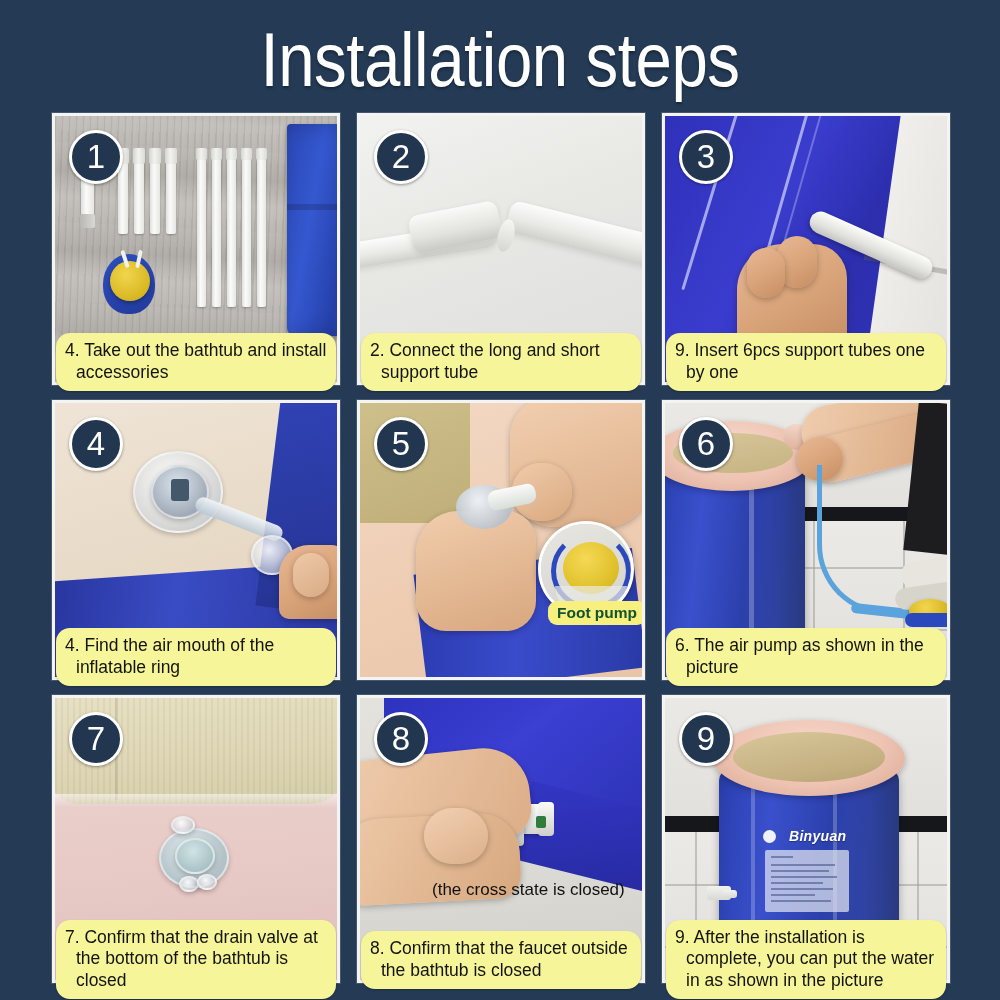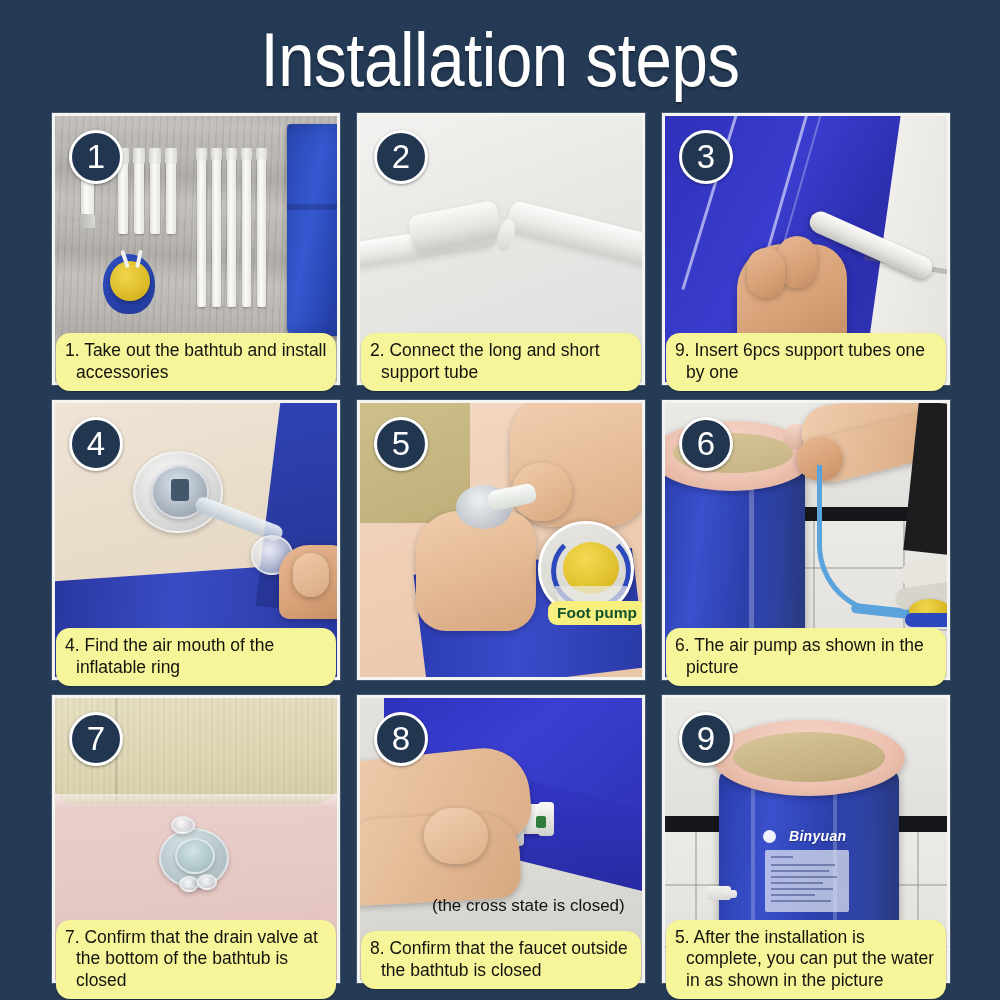--- a/index.html
+++ b/index.html
@@ -323,21 +323,21 @@
           <div class="pump-base" style="left:48px;top:138px;width:52px;height:60px;"></div>
           <div class="pump-disc" style="left:55px;top:145px;width:40px;height:40px;"></div>
           <div style="position:absolute;left:68px;top:134px;width:4px;height:18px;background:#f0f0ec;transform:rotate(-18deg);border-radius:2px;"></div>
           <div style="position:absolute;left:82px;top:134px;width:4px;height:18px;background:#f0f0ec;transform:rotate(12deg);border-radius:2px;"></div>
 
           <div class="blue-bag" style="left:232px;top:8px;width:76px;height:212px;"></div>
           <div style="position:absolute;left:232px;top:88px;width:76px;height:6px;background:rgba(0,0,0,0.16);"></div>
         </div>
         <div class="badge">1</div>
       </div>
-      <div class="caption cap-2line">1. Take out the bathtub and install accessories</div>
+      <div class="caption cap-2line">4. Take out the bathtub and install accessories</div>
     </div>
 
     <div class="card">
       <div class="photo-frame">
         <div class="photo bg-white-wall">
           <div class="tube-d" style="left:-14px;top:116px;width:150px;height:26px;transform:rotate(-9deg);"></div>
           <div class="tube-d" style="left:50px;top:92px;width:90px;height:38px;transform:rotate(-11deg);background:linear-gradient(180deg,#fafaf8,#e3e3df 60%,#c9c9c5);"></div>
           <div class="tube-d" style="left:146px;top:104px;width:170px;height:32px;transform:rotate(14deg);"></div>
           <div style="position:absolute;left:138px;top:103px;width:16px;height:33px;border-radius:50%;background:linear-gradient(180deg,#f6f6f4,#d6d6d2);transform:rotate(14deg);"></div>
         </div>
@@ -470,21 +470,21 @@
 
           <div class="faucet-body" style="left:142px;top:106px;width:48px;height:30px;border-radius:6px 10px 10px 6px;"></div>
           <div style="position:absolute;left:178px;top:104px;width:16px;height:34px;border-radius:4px;background:linear-gradient(180deg,#fafaf8,#cfcfcb);"></div>
           <div style="position:absolute;left:176px;top:118px;width:10px;height:12px;background:#2f7c3d;border-radius:2px;"></div>
           <div class="faucet-body" style="left:130px;top:126px;width:34px;height:22px;background:linear-gradient(180deg,#dfe0dd,#c4c5c1);border-radius:4px;"></div>
           <div class="faucet-body" style="left:128px;top:144px;width:22px;height:48px;background:linear-gradient(180deg,#f4f4f1,#d6d6d2);border-radius:3px;"></div>
 
           <div class="skin" style="left:-30px;top:56px;width:200px;height:92px;border-radius:40px 46px 30px 30px;background:linear-gradient(120deg,#f0cdae,#dcae88);transform:rotate(-6deg);"></div>
           <div class="skin" style="left:-20px;top:118px;width:180px;height:86px;border-radius:40px 40px 24px 24px;background:linear-gradient(120deg,#eecaa9,#d7a87f);transform:rotate(-3deg);"></div>
           <div class="skin" style="left:64px;top:110px;width:64px;height:56px;border-radius:28px;background:linear-gradient(150deg,#f2d0b2,#dcb08a);"></div>
-          <div class="overlay-note" style="left:72px;top:198px;">(the cross state is closed)</div>
+          <div class="overlay-note" style="left:72px;top:182px;">(the cross state is closed)</div>
         </div>
         <div class="badge">8</div>
       </div>
       <div class="caption cap-2line">8. Confirm that the faucet outside the bathtub is closed</div>
     </div>
 
     <div class="card">
       <div class="photo-frame">
         <div class="photo bg-room">
           <div class="baseboard" style="left:0;top:118px;width:288px;height:16px;"></div>
@@ -512,17 +512,17 @@
             <div class="spec-line" style="left:6px;top:38px;width:62px;"></div>
             <div class="spec-line" style="left:6px;top:44px;width:44px;"></div>
             <div class="spec-line" style="left:6px;top:50px;width:60px;"></div>
           </div>
 
           <div class="drain-nozzle" style="left:42px;top:188px;width:24px;height:14px;"></div>
           <div class="drain-nozzle" style="left:58px;top:192px;width:14px;height:8px;"></div>
         </div>
         <div class="badge">9</div>
       </div>
-      <div class="caption cap-3line">5. After the installation is complete, you can put the water in as shown in the picture</div>
+      <div class="caption cap-3line">9. After the installation is complete, you can put the water in as shown in the picture</div>
     </div>
 
   </div>
 </div>
 
 </body></html>

